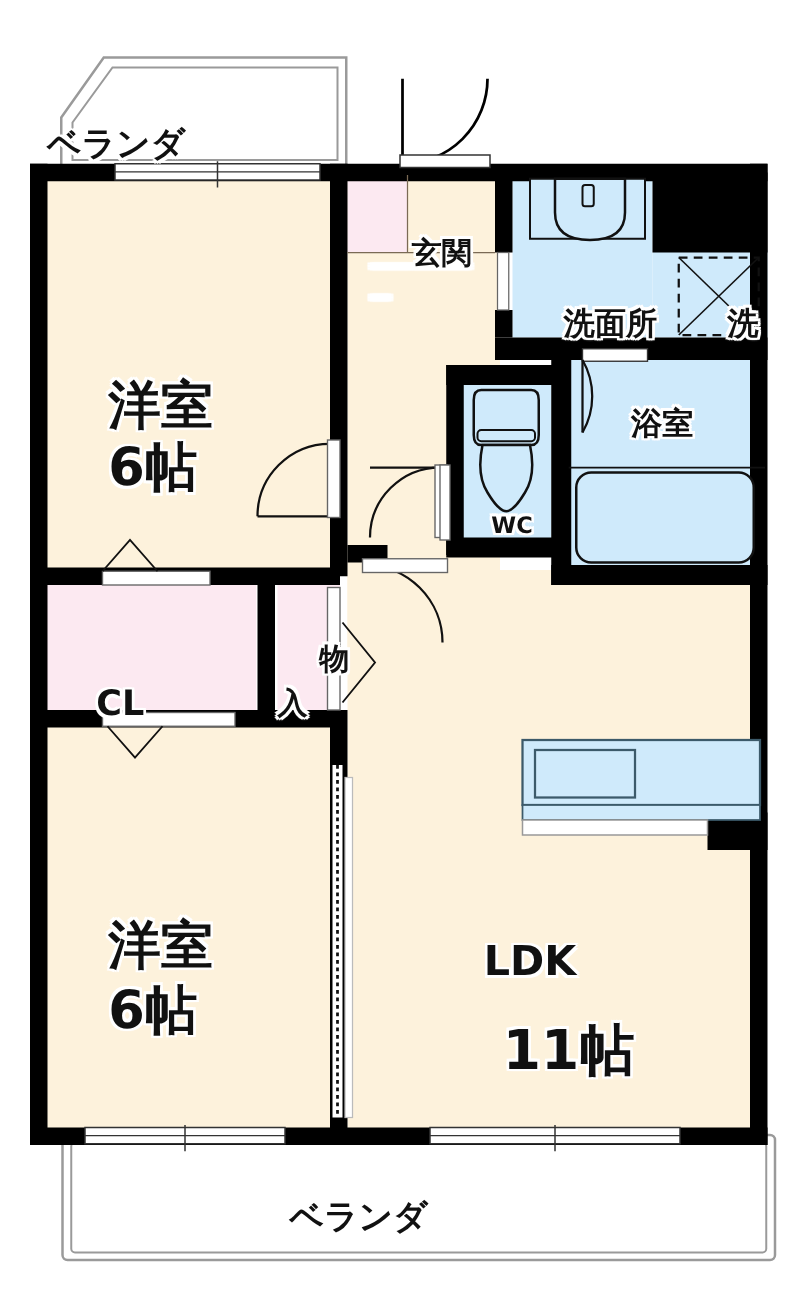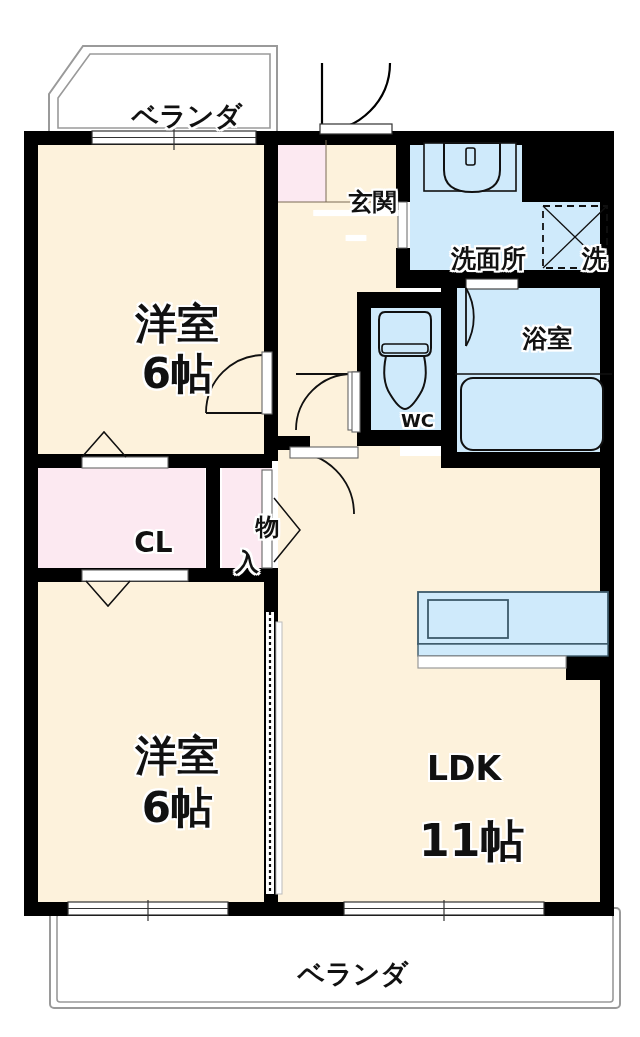--- a/index.html
+++ b/index.html
@@ -8,21 +8,20 @@
     font-family:"DejaVu Sans","Liberation Sans",sans-serif;
     width:640px;height:1037px;position:relative;overflow:hidden;
   }
   #plan{position:absolute;left:0;top:0;width:640px;height:1037px;}
   .lbl{
     position:absolute;
     font-family:"DejaVu Sans","Liberation Sans",sans-serif;
     font-weight:700;
     color:#111111;
     white-space:pre;
-    text-align:center;
     line-height:1.05;
     paint-order:stroke fill;
     -webkit-text-stroke:4px #ffffff;
     text-shadow:
       0 0 3px #fff, 0 0 3px #fff, 0 0 3px #fff,
       2px 0 0 #fff, -2px 0 0 #fff, 0 2px 0 #fff, 0 -2px 0 #fff,
       2px 2px 0 #fff, -2px 2px 0 #fff, 2px -2px 0 #fff, -2px -2px 0 #fff;
   }
   .lbl > span{
     -webkit-text-stroke:0;
@@ -236,37 +235,37 @@
     <span>洋室</span>
   </div>
   <div class="lbl" style="left:28px;top:308px;width:240px;font-size:42px;">
     <span>6帖</span>
   </div>
 
   <div class="lbl" style="left:296px;top:165px;width:120px;font-size:24px;text-decoration:underline;">
     <span>玄関</span>
   </div>
 
-  <div class="lbl" style="left:416px;top:220px;width:120px;font-size:25px;font-family:Liberation Serif, serif;">
+  <div class="lbl" style="left:416px;top:220px;width:120px;font-size:25px;">
     <span>洗面所</span>
   </div>
 
   <div class="lbl" style="left:547px;top:220px;width:56px;font-size:25px;">
     <span>洗</span>
   </div>
 
   <div class="lbl" style="left:470px;top:300px;width:120px;font-size:25px;">
     <span>浴室</span>
   </div>
 
   <div class="lbl" style="left:368px;top:393px;width:74px;font-size:18px;">
     <span>WC</span>
   </div>
 
-  <div class="lbl" style="left:38px;top:499px;width:192px;font-size:28px;">
+  <div class="lbl" style="left:38px;top:519px;width:192px;font-size:28px;">
     <span>CL</span>
   </div>
 
   <div class="lbl" style="left:222px;top:475px;width:50px;font-size:24px;line-height:1.45;">
     <span style="white-space:pre-line;">物
 入</span>
   </div>
 
   <div class="lbl" style="left:28px;top:690px;width:240px;font-size:42px;">
     <span>洋室</span>

